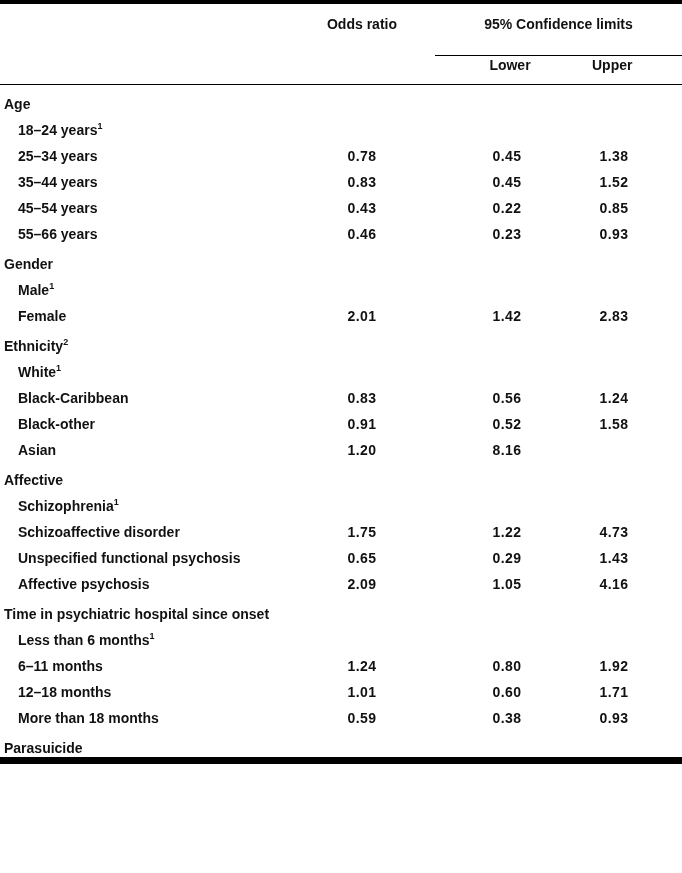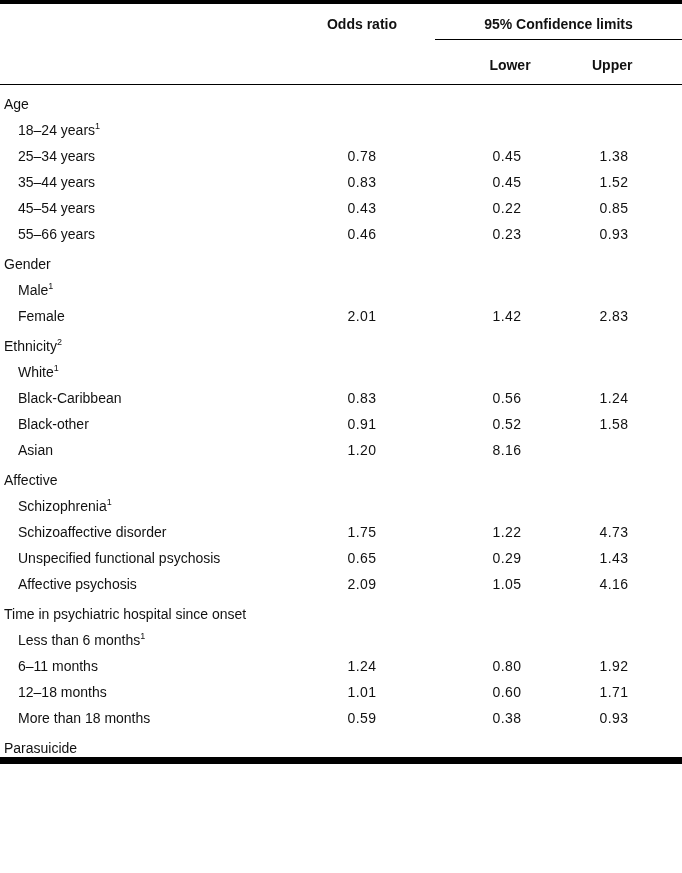--- a/index.html
+++ b/index.html
@@ -25,36 +25,36 @@
   }
   .h-odds {
     position: absolute;
     left: 280px; top: 12px; width: 164px;
     text-align: center;
   }
   .h-ci {
     position: absolute;
     left: 435px; right: 0; top: 12px;
     text-align: center;
-    padding-bottom: 7px;
+    padding-bottom: 23px;
     border-bottom: 1px solid #000;
   }
   .h-lower {
     position: absolute;
     left: 460px; top: 53px; width: 100px;
     text-align: center;
   }
   .h-upper {
     position: absolute;
     left: 592px; top: 53px; width: 90px;
     text-align: left;
   }
 
   
-  .tbody { padding-top: 6px; padding-left: 4px; }
+  .tbody { padding-top: 6px; padding-left: 4px; font-weight: bold; }
   .section { margin-top: 4px; }
   .section:first-child { margin-top: 0; }
 
   .row {
     display: grid;
     grid-template-columns: 276px 164px 126px 88px 24px;
     height: 26px;
     align-items: center;
   }
   .cell.label { text-align: left; white-space: nowrap; }

